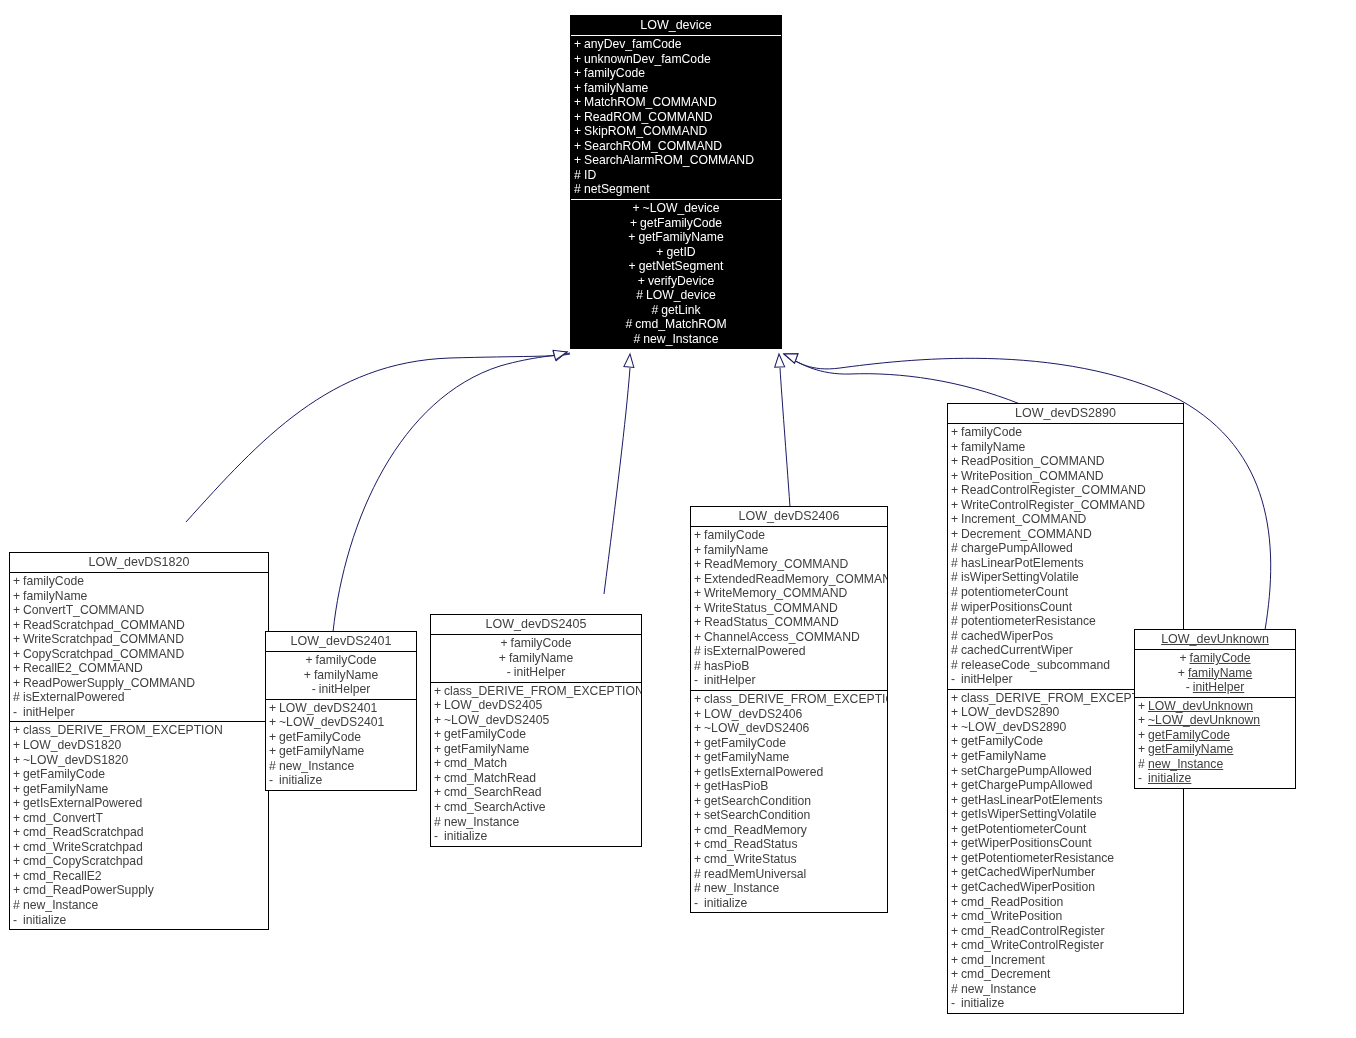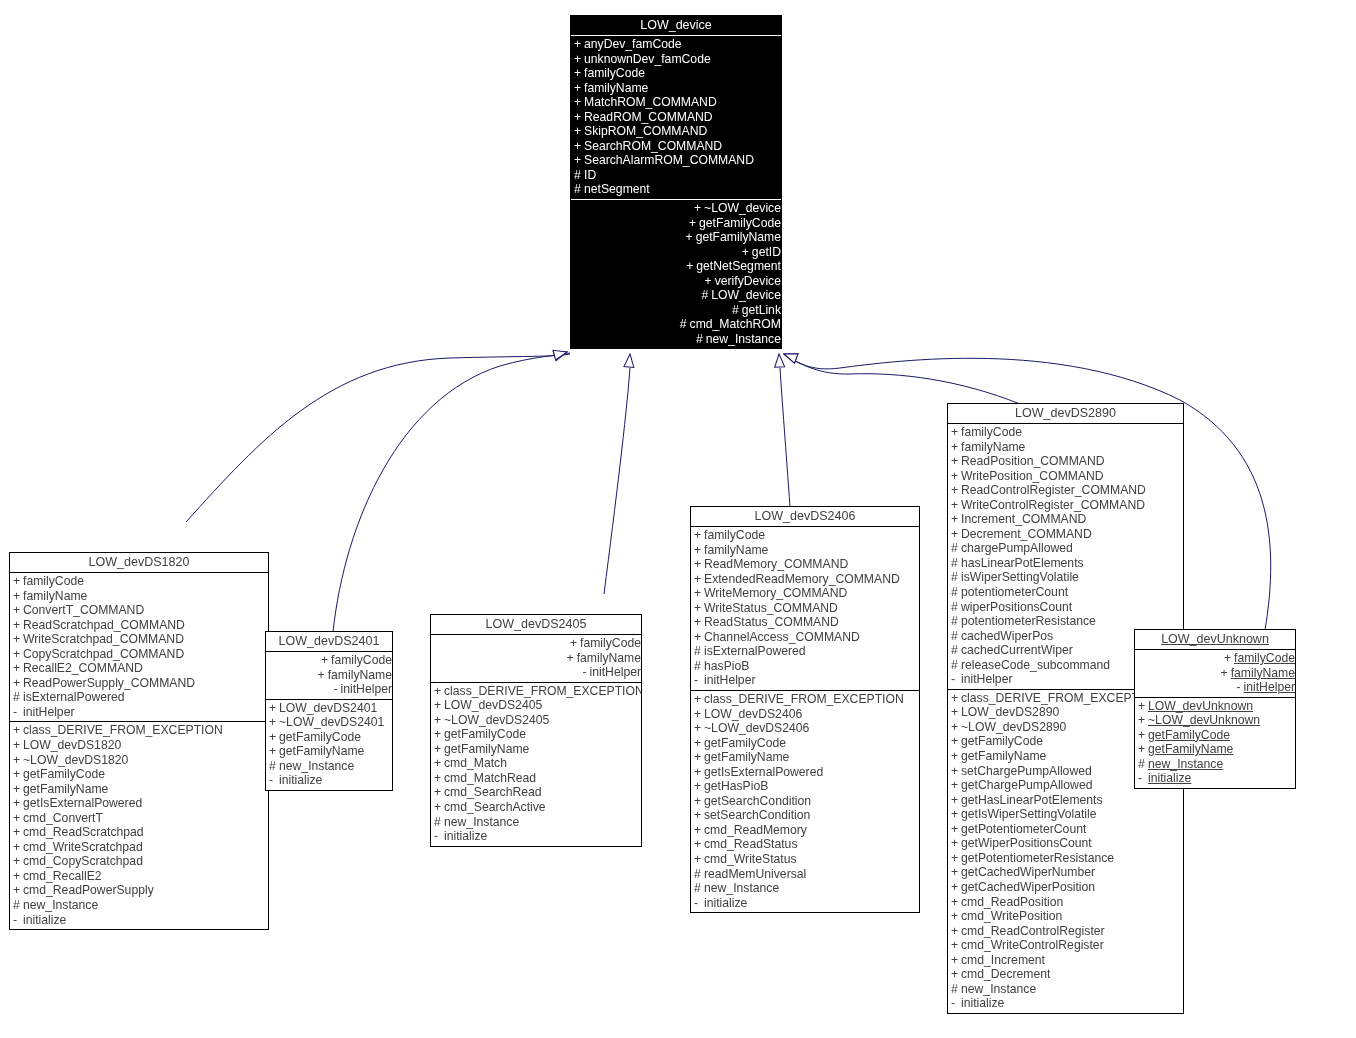--- a/index.html
+++ b/index.html
@@ -60,21 +60,21 @@
   }
   .member {
     font-size: 12.2px;
     line-height: 14.55px;
     height: 14.55px;
     white-space: nowrap;
     overflow: hidden;
     padding-left: 3px;
   }
   .compartment.center .member {
-    text-align: right;
+    text-align: center;
     padding-left: 0;
   }
   .vis {
     display: inline-block;
     width: 10px;
   }
   .compartment.center .vis {
     width: auto;
     margin-right: 3px;
   }
@@ -168,21 +168,21 @@
           <div class="member"><span class="vis">+</span><span>cmd_ConvertT</span></div>
           <div class="member"><span class="vis">+</span><span>cmd_ReadScratchpad</span></div>
           <div class="member"><span class="vis">+</span><span>cmd_WriteScratchpad</span></div>
           <div class="member"><span class="vis">+</span><span>cmd_CopyScratchpad</span></div>
           <div class="member"><span class="vis">+</span><span>cmd_RecallE2</span></div>
           <div class="member"><span class="vis">+</span><span>cmd_ReadPowerSupply</span></div>
           <div class="member"><span class="vis">#</span><span>new_Instance</span></div>
           <div class="member"><span class="vis">-</span><span>initialize</span></div>
         </div>
       </div>
-      <div class="uml-class" id="box-low-devds2401" style="left: 265px; top: 631px; width: 128px;">
+      <div class="uml-class" id="box-low-devds2401" style="left: 265px; top: 631px; width: 152px;">
         <div class="class-title">LOW_devDS2401</div>
         <div class="sep"></div>
         <div class="compartment center">
           <div class="member"><span class="vis">+</span><span>familyCode</span></div>
           <div class="member"><span class="vis">+</span><span>familyName</span></div>
           <div class="member"><span class="vis">-</span><span>initHelper</span></div>
         </div>
         <div class="sep"></div>
         <div class="compartment">
           <div class="member"><span class="vis">+</span><span>LOW_devDS2401</span></div>
@@ -209,21 +209,21 @@
           <div class="member"><span class="vis">+</span><span>getFamilyCode</span></div>
           <div class="member"><span class="vis">+</span><span>getFamilyName</span></div>
           <div class="member"><span class="vis">+</span><span>cmd_Match</span></div>
           <div class="member"><span class="vis">+</span><span>cmd_MatchRead</span></div>
           <div class="member"><span class="vis">+</span><span>cmd_SearchRead</span></div>
           <div class="member"><span class="vis">+</span><span>cmd_SearchActive</span></div>
           <div class="member"><span class="vis">#</span><span>new_Instance</span></div>
           <div class="member"><span class="vis">-</span><span>initialize</span></div>
         </div>
       </div>
-      <div class="uml-class" id="box-low-devds2406" style="left: 690px; top: 506px; width: 230px;">
+      <div class="uml-class" id="box-low-devds2406" style="left: 690px; top: 506px; width: 198px;">
         <div class="class-title">LOW_devDS2406</div>
         <div class="sep"></div>
         <div class="compartment">
           <div class="member"><span class="vis">+</span><span>familyCode</span></div>
           <div class="member"><span class="vis">+</span><span>familyName</span></div>
           <div class="member"><span class="vis">+</span><span>ReadMemory_COMMAND</span></div>
           <div class="member"><span class="vis">+</span><span>ExtendedReadMemory_COMMAND</span></div>
           <div class="member"><span class="vis">+</span><span>WriteMemory_COMMAND</span></div>
           <div class="member"><span class="vis">+</span><span>WriteStatus_COMMAND</span></div>
           <div class="member"><span class="vis">+</span><span>ReadStatus_COMMAND</span></div>

